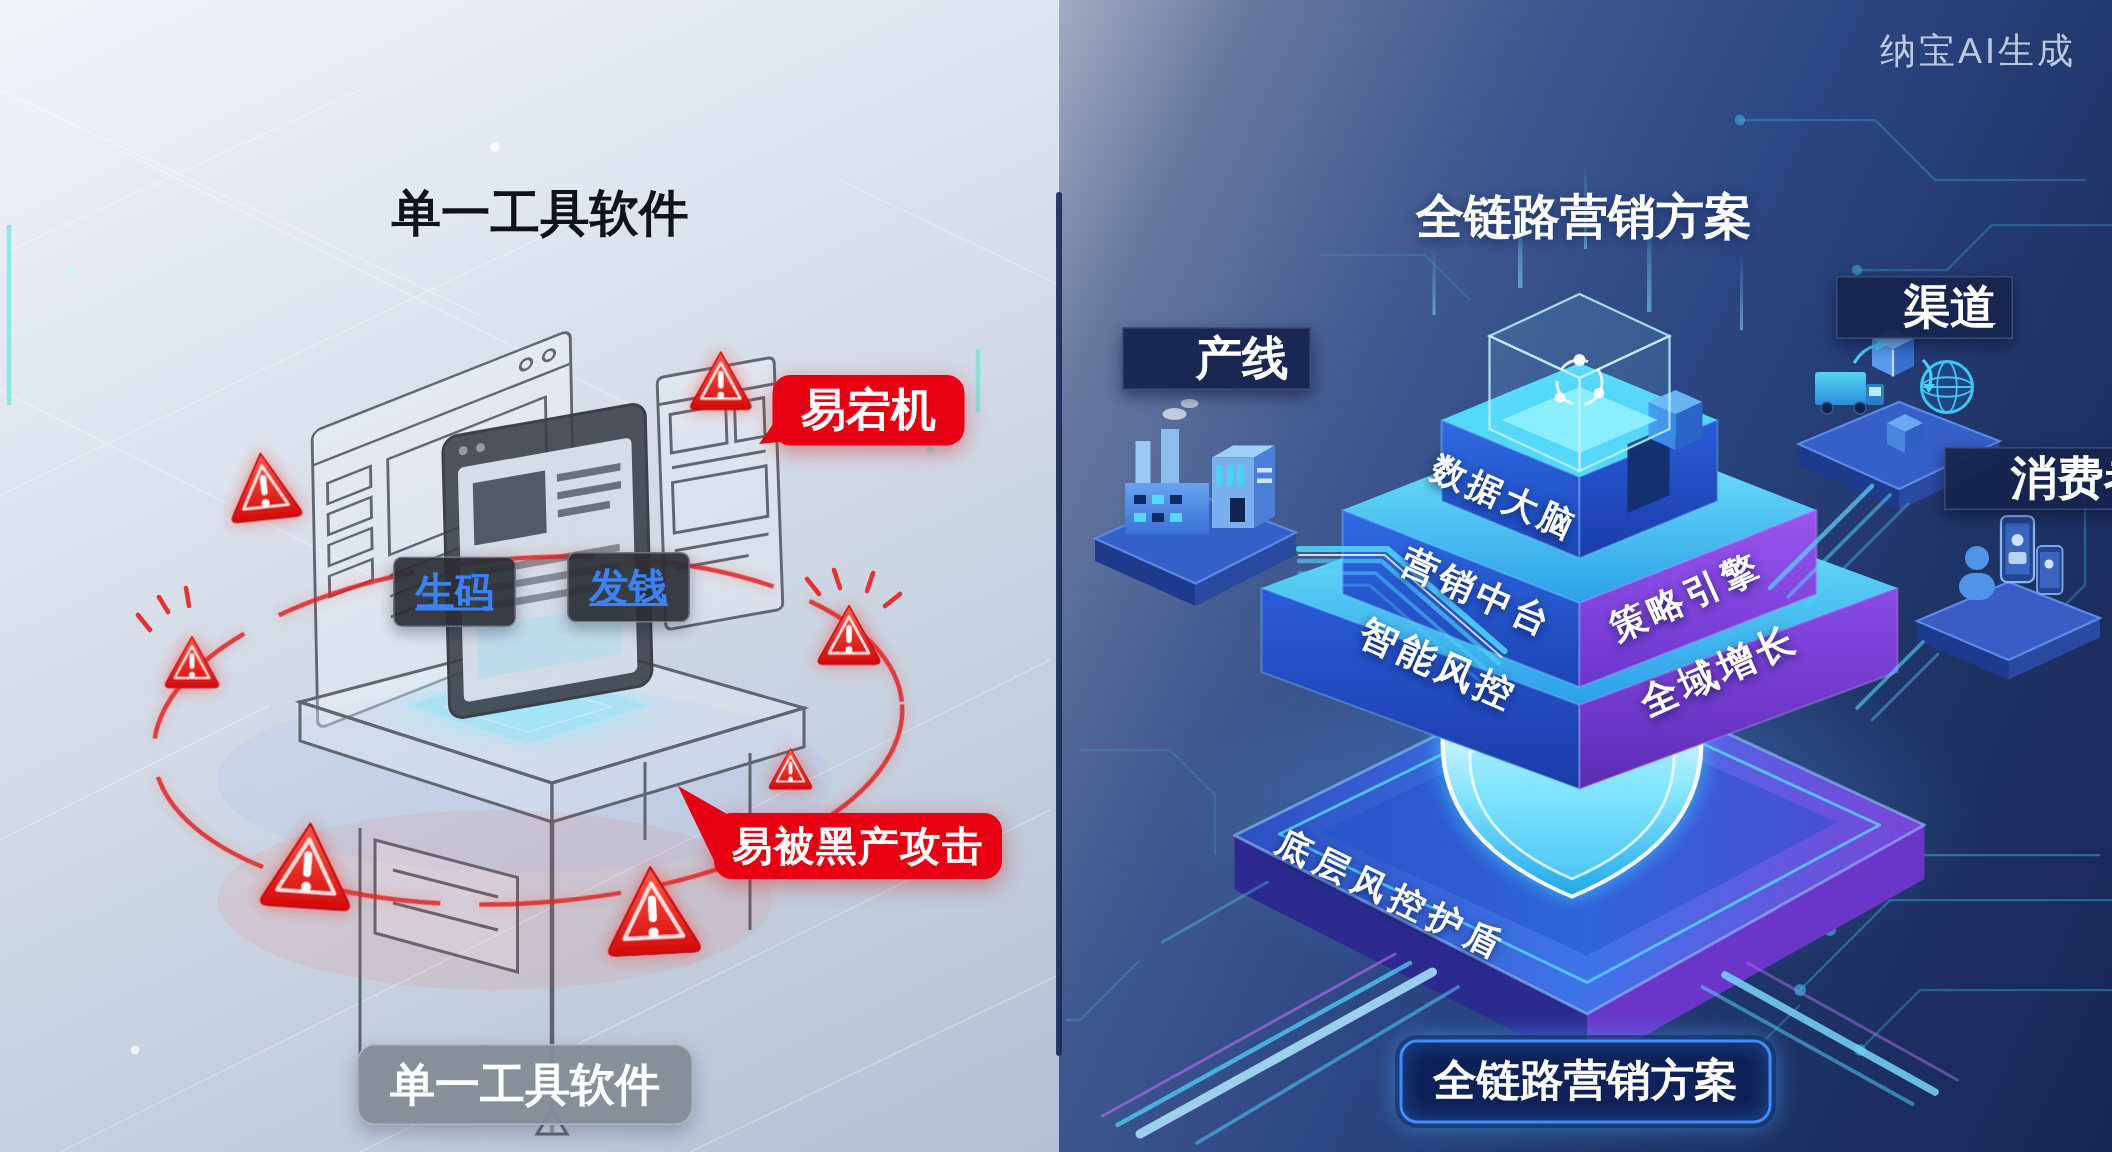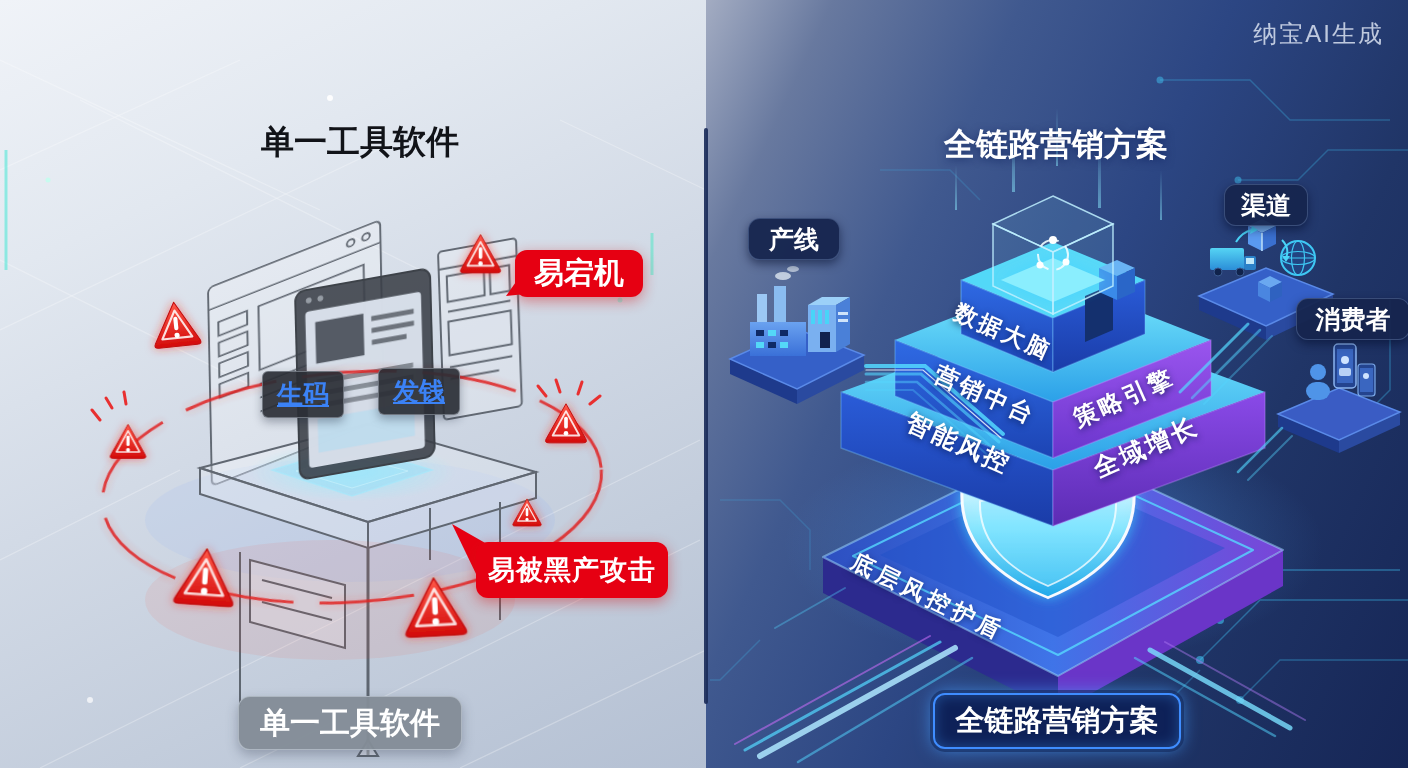--- a/index.html
+++ b/index.html
@@ -20,23 +20,23 @@
              text-shadow:0 2px 8px rgba(0,20,80,.55);}
   .tag{background:rgba(42,46,53,.92);border:1px solid rgba(160,168,178,.55);border-radius:6px;
        color:#3b82f6;font-weight:700;font-size:26px;display:flex;align-items:center;justify-content:center;
        box-shadow:0 4px 10px rgba(20,30,50,.35);text-decoration:underline;}
   .bubble{background:#e60012;border-radius:12px;color:#fff;font-weight:800;
           display:flex;align-items:center;justify-content:center;
           box-shadow:0 4px 14px rgba(210,20,20,.45);}
   .badge-gray{left:238px;top:696px;width:222px;height:52px;background:rgba(131,140,151,.96);
           border:1px solid rgba(200,208,218,.6);border-radius:12px;color:#fff;font-weight:800;font-size:30px;
           display:flex;align-items:center;justify-content:center;box-shadow:0 5px 12px rgba(60,70,90,.35);}
-  .node-badge{background:rgba(22,37,78,.95);border:1px solid rgba(140,170,220,.3);border-radius:12px;
-          color:#fff;font-weight:700;font-size:25px;display:flex;align-items:center;justify-content:center;
-          box-shadow:0 4px 10px rgba(0,10,40,.5);}
+  .node-badge{background:rgba(22,37,78,.95);border:1px solid rgba(140,170,220,.3);border-radius:0;
+          color:#fff;font-weight:700;font-size:31px;display:flex;align-items:center;justify-content:center;
+          box-shadow:0 4px 10px rgba(0,10,40,.5);padding-left:34px;}
   .cta{left:933px;top:693px;width:244px;height:52px;background:#0e2158;border:2px solid #3f8dff;
        border-radius:12px;color:#fff;font-weight:800;font-size:29px;
        display:flex;align-items:center;justify-content:center;
        box-shadow:0 0 0 3px rgba(18,38,88,.6),0 0 18px rgba(70,160,255,.8),inset 0 0 14px rgba(70,160,255,.35);}
   .plabel{color:#fff;font-weight:800;white-space:nowrap;letter-spacing:3px;
           text-shadow:0 2px 6px rgba(4,20,70,.7);}
   .divider{left:704px;top:128px;width:4px;height:576px;background:#1b2c5a;border-radius:2px;opacity:.92;z-index:2;}
 </style>
 </head>
 <body>
@@ -423,21 +423,21 @@
 
   <div class="abs divider"></div>
 
   <div class="abs txt watermark">纳宝AI生成</div>
   <div class="abs txt hdr-left">单一工具软件</div>
   <div class="abs txt hdr-right">全链路营销方案</div>
 
   <div class="abs txt tag" style="left:262px;top:371px;width:80px;height:45px;">生码</div>
   <div class="abs txt tag" style="left:378px;top:368px;width:80px;height:45px;">发钱</div>
   <div class="abs txt bubble" style="left:515px;top:250px;width:128px;height:47px;font-size:30px;">易宕机</div>
-  <div class="abs txt bubble" style="left:476px;top:542px;width:192px;height:56px;font-size:27px;letter-spacing:1px;">易被黑产攻击</div>
+  <div class="abs txt bubble" style="left:476px;top:542px;width:192px;height:44px;font-size:27px;letter-spacing:1px;">易被黑产攻击</div>
   <div class="abs txt badge-gray">单一工具软件</div>
 
   <div class="abs txt plabel" style="left:1003px;top:332px;font-size:23px;transform:translate(-50%,-50%) rotate(24deg);">数据大脑</div>
   <div class="abs txt plabel" style="left:985px;top:395px;font-size:24px;transform:translate(-50%,-50%) rotate(24deg);">营销中台</div>
   <div class="abs txt plabel" style="left:1124px;top:398px;font-size:24px;transform:translate(-50%,-50%) rotate(-24deg);">策略引擎</div>
   <div class="abs txt plabel" style="left:959px;top:443px;font-size:25px;transform:translate(-50%,-50%) rotate(24deg);">智能风控</div>
   <div class="abs txt plabel" style="left:1146px;top:447px;font-size:25px;transform:translate(-50%,-50%) rotate(-24deg);">全域增长</div>
   <div class="abs txt plabel" style="left:928px;top:597px;font-size:23px;letter-spacing:5px;transform:translate(-50%,-50%) rotate(26deg);">底层风控护盾</div>
 
   <div class="abs txt node-badge" style="left:748px;top:218px;width:90px;height:40px;">产线</div>

